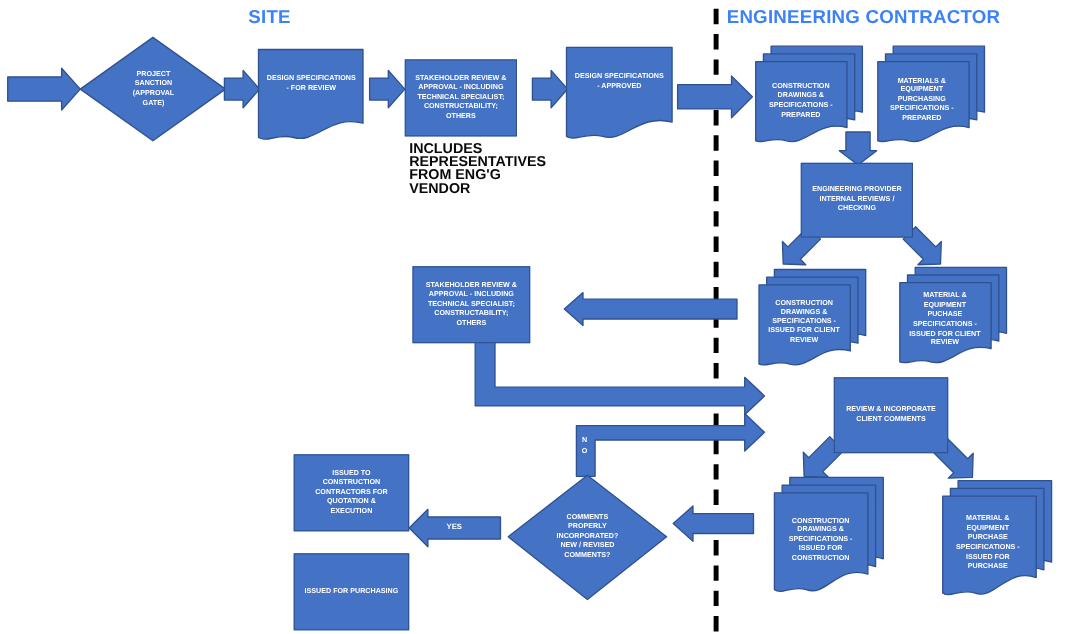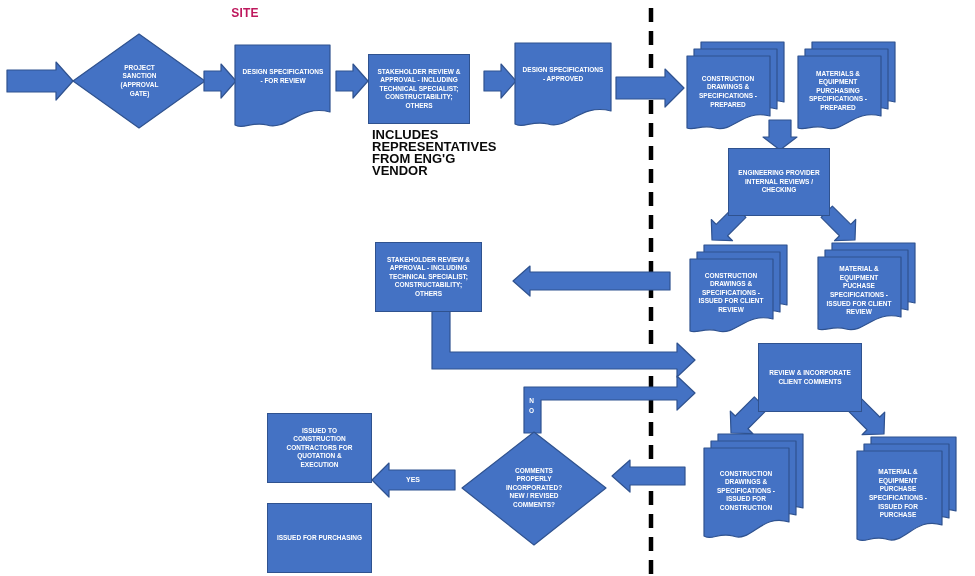--- a/index.html
+++ b/index.html
@@ -1,19 +1,19 @@
 <!DOCTYPE html>
 <html><head>
 <meta charset="utf-8">
 <style>
   html,body{margin:0;padding:0;background:#fff;}
   #canvas{position:relative;width:975px;height:576px;background:#fff;overflow:hidden;
           font-family:"Liberation Sans",sans-serif;}
   #gfx{position:absolute;left:0;top:0;z-index:1;}
-  .hdr{position:absolute;z-index:3;color:#be185d;font-weight:800;font-size:12px;
+  .hdr{position:absolute;z-index:3;color:#3b82f6;font-weight:800;font-size:17px;
        text-align:center;letter-spacing:.2px;}
   .rect{position:absolute;z-index:2;background:#4472C4;border:1.2px solid #2F528F;
         color:#fff;font-weight:700;font-size:6.5px;line-height:1.32;text-align:center;
         display:flex;align-items:center;justify-content:center;padding:3px 6px;box-sizing:border-box;}
   .lbl{position:absolute;z-index:3;color:#fff;font-weight:700;font-size:6.5px;line-height:1.32;
        text-align:center;display:flex;align-items:center;justify-content:center;}
   .note{position:absolute;z-index:3;color:#0a0a0a;font-weight:700;font-size:13px;
         line-height:12px;text-align:left;}
   .edge-lbl{position:absolute;z-index:3;color:#fff;font-weight:700;font-size:7px;text-align:center;}
   .vtext{width:9px;overflow-wrap:anywhere;line-height:9.5px;font-size:6.5px;}
@@ -100,20 +100,21 @@
 
       <polygon points="685,467 630,467 630,460 612,476 630,492 630,485 685,485"></polygon>
 
       <polygon points="462,488 534,432 606,488 534,545"></polygon>
 
       <polygon points="455,470 389,470 389,463 372,480 389,497 389,490 455,490"></polygon>
     </g>
   </svg>
 
   <div class="hdr" style="left:195px;top:6px;width:100px;">SITE</div>
+  <div class="hdr" style="left:655px;top:6px;width:260px;">ENGINEERING CONTRACTOR</div>
 
   <div class="rect" style="left:368px;top:54px;width:102px;height:70px;">STAKEHOLDER REVIEW &amp; APPROVAL - INCLUDING TECHNICAL SPECIALIST; CONSTRUCTABILITY; OTHERS</div>
   <div class="rect" style="left:728px;top:148px;width:102px;height:68px;">ENGINEERING PROVIDER INTERNAL REVIEWS / CHECKING</div>
   <div class="rect" style="left:375px;top:242px;width:107px;height:70px;">STAKEHOLDER REVIEW &amp; APPROVAL - INCLUDING TECHNICAL SPECIALIST; CONSTRUCTABILITY; OTHERS</div>
   <div class="rect" style="left:758px;top:343px;width:104px;height:69px;">REVIEW &amp; INCORPORATE CLIENT COMMENTS</div>
   <div class="rect" style="left:267px;top:413px;width:105px;height:70px;padding:3px 10px;">ISSUED TO CONSTRUCTION CONTRACTORS FOR QUOTATION &amp; EXECUTION</div>
   <div class="rect" style="left:267px;top:503px;width:105px;height:70px;">ISSUED FOR PURCHASING</div>
 
   <div class="lbl" style="left:112px;top:48px;width:55px;height:66px;">PROJECT SANCTION (APPROVAL GATE)</div>
   <div class="lbl" style="left:242px;top:52px;width:82px;height:50px;">DESIGN SPECIFICATIONS - FOR REVIEW</div>

